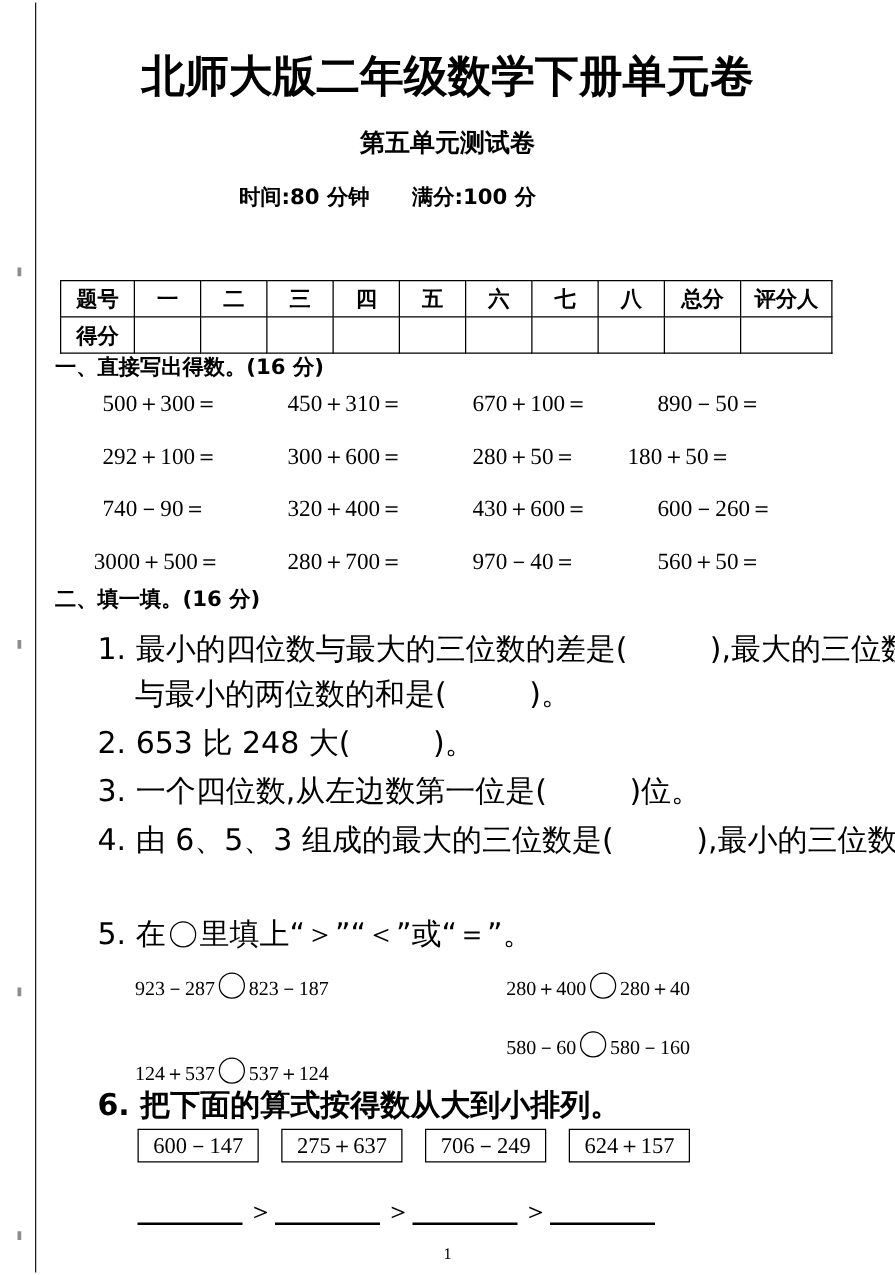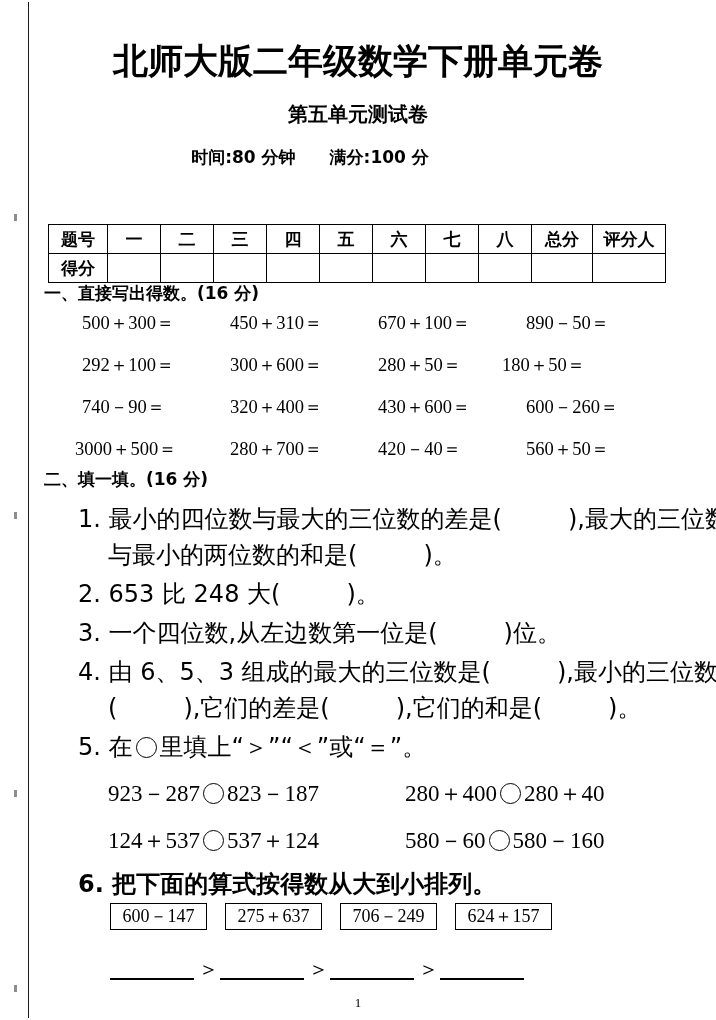--- a/index.html
+++ b/index.html
@@ -145,21 +145,21 @@
     border: 1.6px solid #000;
     border-radius: 50%;
     vertical-align: -3px;
     margin: 0 3px;
   }
 
   
   .cmp {
     position: absolute;
     font-family: "Liberation Serif", serif;
-    font-size: 23px;
+    font-size: 16px;
     white-space: nowrap;
   }
 
   
   .exp-box {
     position: absolute;
     top: 903px;
     height: 25px;
     border: 1.5px solid #000;
     font-family: "Liberation Serif", serif;
@@ -266,21 +266,21 @@
   </div>
   <div class="calc-row" style="top:394px;">
     <span class="calc-cell" style="left:82px;">740－90＝</span>
     <span class="calc-cell" style="left:230px;">320＋400＝</span>
     <span class="calc-cell" style="left:378px;">430＋600＝</span>
     <span class="calc-cell" style="left:526px;">600－260＝</span>
   </div>
   <div class="calc-row" style="top:436px;">
     <span class="calc-cell" style="left:75px;">3000＋500＝</span>
     <span class="calc-cell" style="left:230px;">280＋700＝</span>
-    <span class="calc-cell" style="left:378px;">420－40＝</span>
+    <span class="calc-cell" style="left:378px;">970－40＝</span>
     <span class="calc-cell" style="left:526px;">560＋50＝</span>
   </div>
 
   <div class="sec-head" style="top:468px;">二、填一填。(16 分)</div>
 
   <div class="item" style="left:78px; top:503px;">
     <span>1. 最小的四位数与最大的三位数的差是(</span><span class="blank-paren"></span><span>),最大的三位数</span>
   </div>
   <div class="item" style="left:108px; top:539px;">
     <span>与最小的两位数的和是(</span><span class="blank-paren"></span><span>)。</span>
@@ -290,35 +290,32 @@
     <span>2. 653 比 248 大(</span><span class="blank-paren"></span><span>)。</span>
   </div>
 
   <div class="item" style="left:78px; top:617px;">
     <span>3. 一个四位数,从左边数第一位是(</span><span class="blank-paren"></span><span>)位。</span>
   </div>
 
   <div class="item" style="left:78px; top:656px;">
     <span>4. 由 6、5、3 组成的最大的三位数是(</span><span class="blank-paren"></span><span>),最小的三位数是</span>
   </div>
-  <div class="item" style="left:108px; top:692px;">
-    <span>(</span><span class="blank-paren"></span><span>),它们的差是(</span><span class="blank-paren"></span><span>),它们的和是(</span><span class="blank-paren"></span><span>)。</span>
-  </div>
 
   <div class="item" style="left:78px; top:731px;">
     <span>5. 在</span><span class="circle-glyph"></span><span>里填上“＞”“＜”或“＝”。</span>
   </div>
 
   <div class="cmp" style="left:108px; top:778px;">
     <span>923－287</span><span class="circle-glyph"></span><span>823－187</span>
   </div>
   <div class="cmp" style="left:405px; top:778px;">
     <span>280＋400</span><span class="circle-glyph"></span><span>280＋40</span>
   </div>
-  <div class="cmp" style="left:108px; top:825px;">
+  <div class="cmp" style="left:108px; top:846px;">
     <span>124＋537</span><span class="circle-glyph"></span><span>537＋124</span>
   </div>
   <div class="cmp" style="left:405px; top:825px;">
     <span>580－60</span><span class="circle-glyph"></span><span>580－160</span>
   </div>
 
   <div class="item" style="left:78px; top:868px;font-weight:bold;">6. 把下面的算式按得数从大到小排列。</div>
 
   <div class="exp-box" style="left:110px; width:95px;">600－147</div>
   <div class="exp-box" style="left:225px; width:95px;">275＋637</div>

